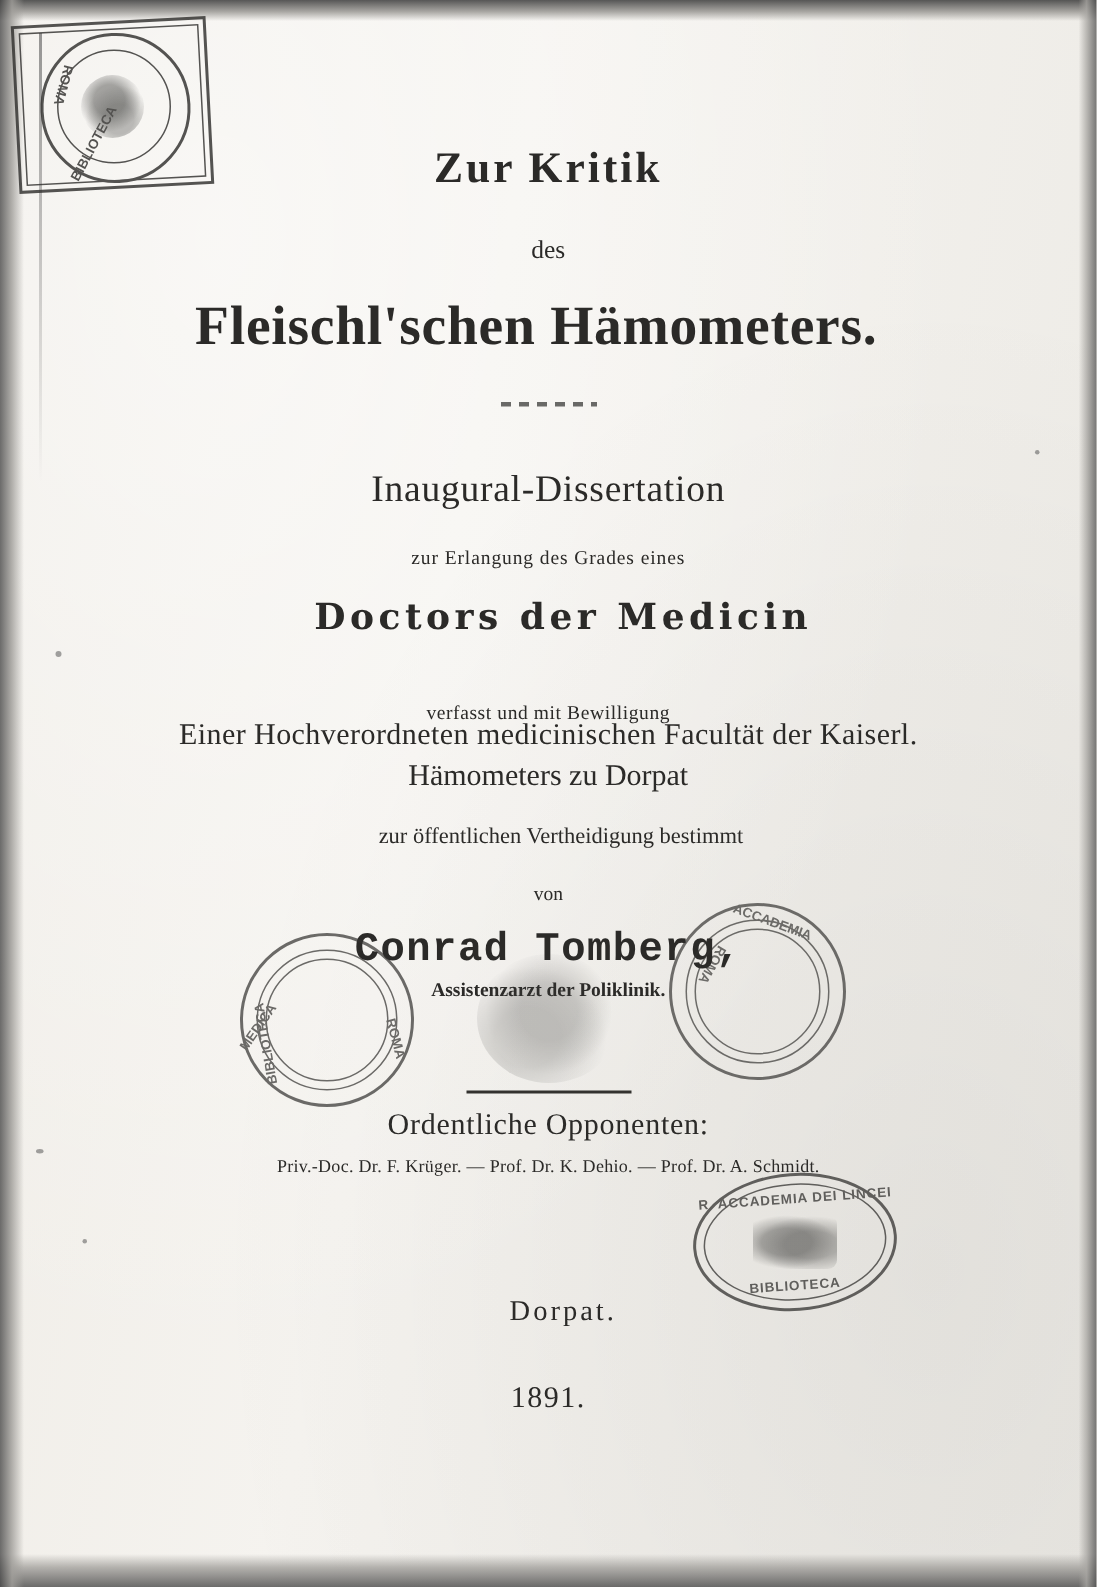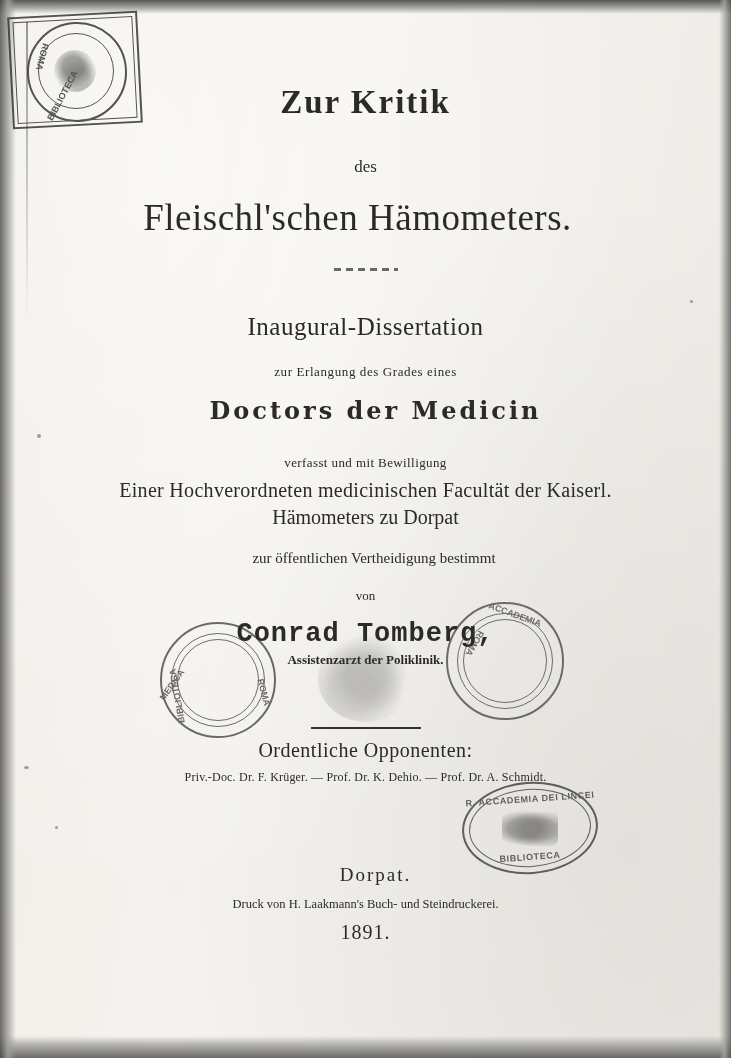--- a/index.html
+++ b/index.html
@@ -61,34 +61,34 @@
 
   .content {
     position: absolute;
     inset: 0;
     text-align: center;
   }
 
   .t-title {
     position: absolute;
     left: 0; right: 0;
-    top: 84px;
-    font-size: 33px;
+    top: 96px;
+    font-size: 29px;
     letter-spacing: 2px;
     font-weight: 700;
     font-family: "Liberation Serif", serif;
   }
   .t-des {
     position: absolute; left: 0; right: 0; top: 157px;
     font-size: 17px;
   }
   .t-subtitle {
     position: absolute; left: 0; right: 16px; top: 196px;
     font-size: 37px;
-    font-weight: 400;
+    font-weight: 700;
     letter-spacing: 0.5px;
   }
   .rule-orn {
     position: absolute; left: 50%; top: 268px; transform: translateX(-50%);
     width: 64px; height: 3px;
     background: repeating-linear-gradient(90deg, #3a3a38 0 7px, rgba(0,0,0,0) 7px 12px);
     opacity: .75;
   }
   .t-inaug {
     position: absolute; left: 0; right: 0; top: 313px;
@@ -102,21 +102,21 @@
   }
   .t-doctors {
     position: absolute; left: 0; right: 0; top: 396px;
     font-size: 24px;
     font-weight: 700;
     letter-spacing: 3px;
     font-family: "DejaVu Serif", serif;
     padding-left: 20px;
   }
   .t-verfasst {
-    position: absolute; left: 0; right: 0; top: 455px;
+    position: absolute; left: 0; right: 0; top: 467px;
     font-size: 13px;
     letter-spacing: 0.4px;
   }
   .t-facultaet {
     position: absolute; left: 0; right: 0; top: 479px;
     font-size: 20px;
     letter-spacing: 0.3px;
   }
   .t-universitaet {
     position: absolute; left: 0; right: 0; top: 506px;
@@ -321,21 +321,20 @@
     <div class="t-von">von</div>
     <div class="t-author">Conrad Tomberg,</div>
     <div class="t-role">Assistenzarzt der Poliklinik.</div>
 
     <div class="rule-short"></div>
 
     <div class="t-opponents-head">Ordentliche Opponenten:</div>
     <div class="t-opponents">Priv.-Doc. Dr. F. Krüger. — Prof. Dr. K. Dehio. — Prof. Dr. A. Schmidt.</div>
 
     <div class="t-place">Dorpat.</div>
-    <div class="t-printer">Druck von H. Laakmann's Buch- und Steindruckerei.</div>
     <div class="t-year">1891.</div>
 
   </div>
 
   <div class="stamp" id="stamp-topleft">
     <div class="sq"></div>
     <div class="sq2"></div>
     <div class="circ"></div>
     <div class="circ2"></div>
     <div class="emblem"></div>

